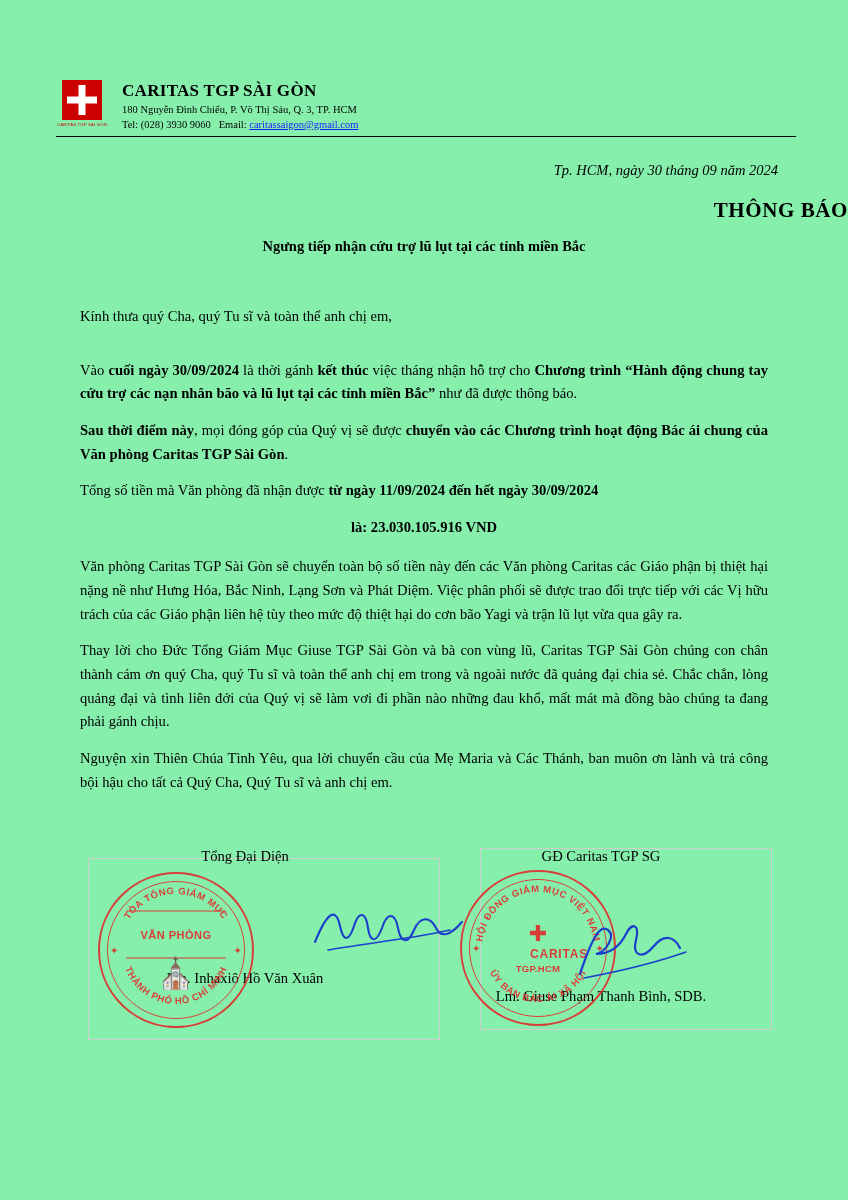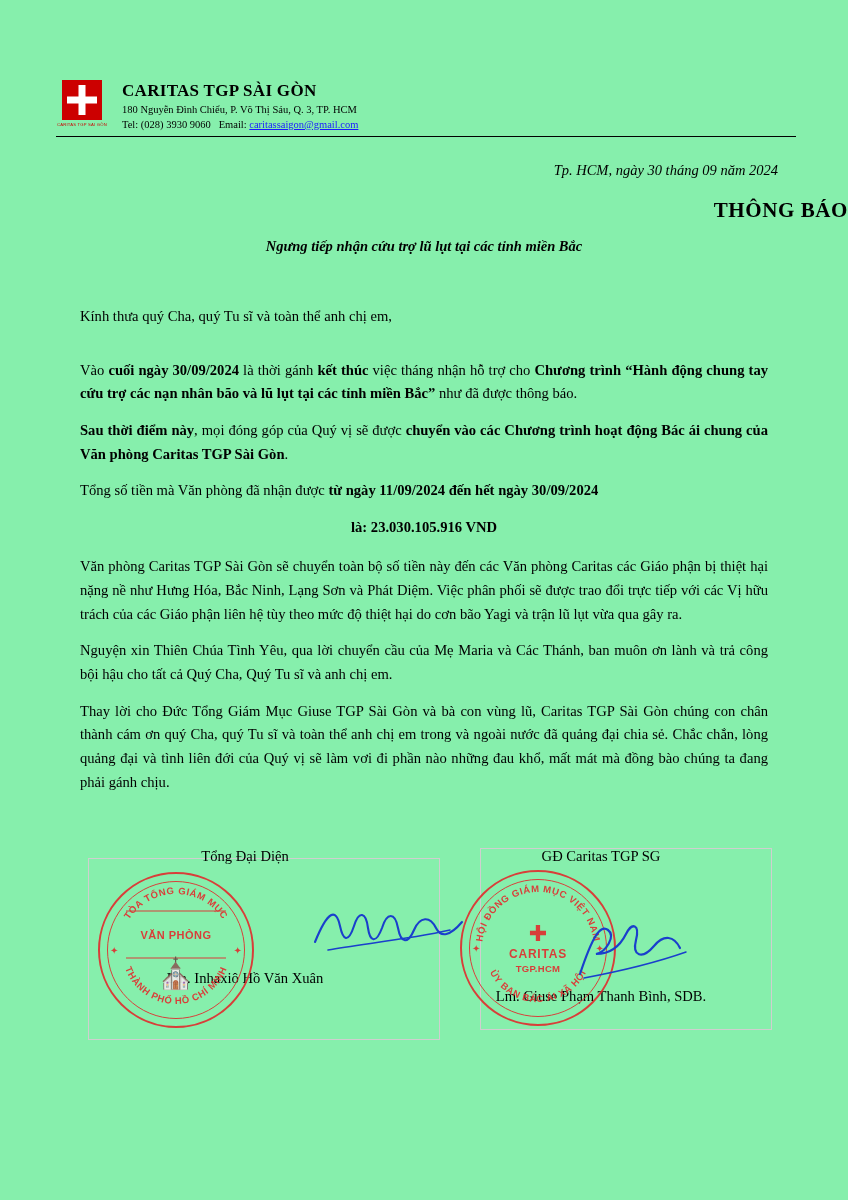--- a/index.html
+++ b/index.html
@@ -122,21 +122,20 @@
     font-size: 21px;
     letter-spacing: .6px;
   }
   .doc-subtitle {
     position: absolute;
     left: 0;
     right: 0;
     top: 238px;
     text-align: center;
     font-weight: bold;
-    font-style: italic;
     font-size: 14.5px;
   }
 
   
   .body-wrap {
     position: absolute;
     left: 80px;
     top: 305px;
     width: 688px;
     font-size: 14.6px;
@@ -312,22 +311,22 @@
     <p>
       <span>Tổng số tiền mà Văn phòng đã nhận được </span><span class="b">từ ngày 11/09/2024 đến hết ngày 30/09/2024</span>
     </p>
 
     <p class="amount-line">
       <span>là:</span>
       <span>23.030.105.916 VND</span>
     </p>
 
     <p>Văn phòng Caritas TGP Sài Gòn sẽ chuyển toàn bộ số tiền này đến các Văn phòng Caritas các Giáo phận bị thiệt hại nặng nề như Hưng Hóa, Bắc Ninh, Lạng Sơn và Phát Diệm. Việc phân phối sẽ được trao đổi trực tiếp với các Vị hữu trách của các Giáo phận liên hệ tùy theo mức độ thiệt hại do cơn bão Yagi và trận lũ lụt vừa qua gây ra.</p>
+    <p>Thay lời cho Đức Tổng Giám Mục Giuse TGP Sài Gòn và bà con vùng lũ, Caritas TGP Sài Gòn chúng con chân thành cám ơn quý Cha, quý Tu sĩ và toàn thể anh chị em trong và ngoài nước đã quảng đại chia sẻ. Chắc chắn, lòng quảng đại và tình liên đới của Quý vị sẽ làm vơi đi phần nào những đau khổ, mất mát mà đồng bào chúng ta đang phải gánh chịu.</p>
     <p>Nguyện xin Thiên Chúa Tình Yêu, qua lời chuyển cầu của Mẹ Maria và Các Thánh, ban muôn ơn lành và trả công bội hậu cho tất cả Quý Cha, Quý Tu sĩ và anh chị em.</p>
-    <p>Thay lời cho Đức Tổng Giám Mục Giuse TGP Sài Gòn và bà con vùng lũ, Caritas TGP Sài Gòn chúng con chân thành cám ơn quý Cha, quý Tu sĩ và toàn thể anh chị em trong và ngoài nước đã quảng đại chia sẻ. Chắc chắn, lòng quảng đại và tình liên đới của Quý vị sẽ làm vơi đi phần nào những đau khổ, mất mát mà đồng bào chúng ta đang phải gánh chịu.</p>
   </div>
 
   <div class="sig-area">
 
     <div class="scan-box scan-l"></div>
     <div class="scan-box scan-r"></div>
 
     <div class="sig-col sig-left">
       <div class="sig-role">Tổng Đại Diện</div>
       <div class="sig-name">Lm. Inhaxiô Hồ Văn Xuân</div>
@@ -382,21 +381,21 @@
           </text>
           <text>
             <textPath href="#arcBotR" startOffset="50%" text-anchor="middle">ỦY BAN BÁC ÁI XÃ HỘI</textPath>
           </text>
         </svg>
       </div>
       <div class="star" style="left:10px; top:72px;">✦</div>
       <div class="star" style="right:10px; top:72px;">✦</div>
       <div class="stamp-core">
         <div style="font-size:22px;line-height:1;">✚</div>
-        <div style="font-size:12px;font-weight:bold;letter-spacing:.8px;margin-top:2px;">CARITAS</div>
+        <div style="font-size:12px;font-weight:bold;letter-spacing:.8px;margin-top:2px;text-align:right;">CARITAS</div>
         <div class="stamp-sub">TGP.HCM</div>
       </div>
     </div>
 
     <div class="hand" style="left:490px; top:68px;">
       <svg width="130" height="70" viewBox="0 0 130 70">
         <path d="M10,58 C22,22 30,8 38,14 C46,20 36,36 26,38 C40,38 50,30 56,18 C62,6 70,8 66,24 C62,40 72,44 84,30 C94,18 104,20 110,32" fill="none" stroke="#1a3fcc" stroke-width="2.2" stroke-linecap="round"></path>
         <path d="M14,62 C46,56 82,48 116,36" fill="none" stroke="#1a3fcc" stroke-width="1.5" stroke-linecap="round"></path>
       </svg>
     </div>

